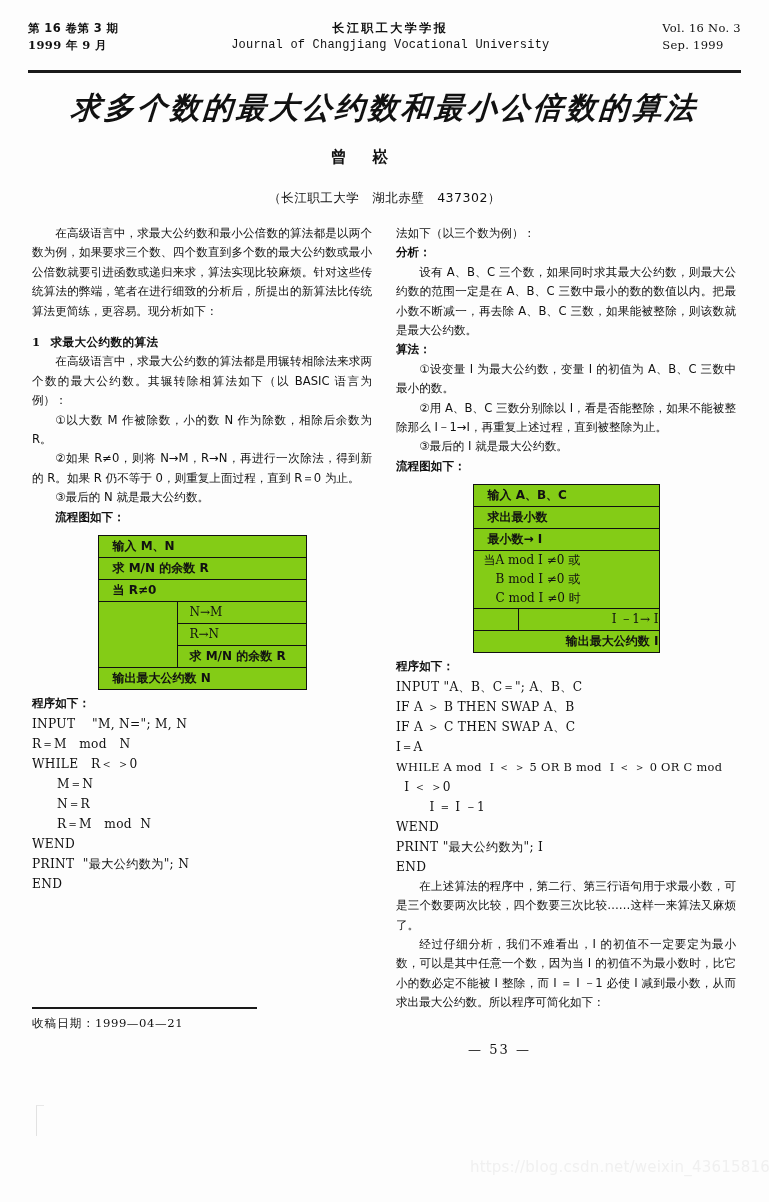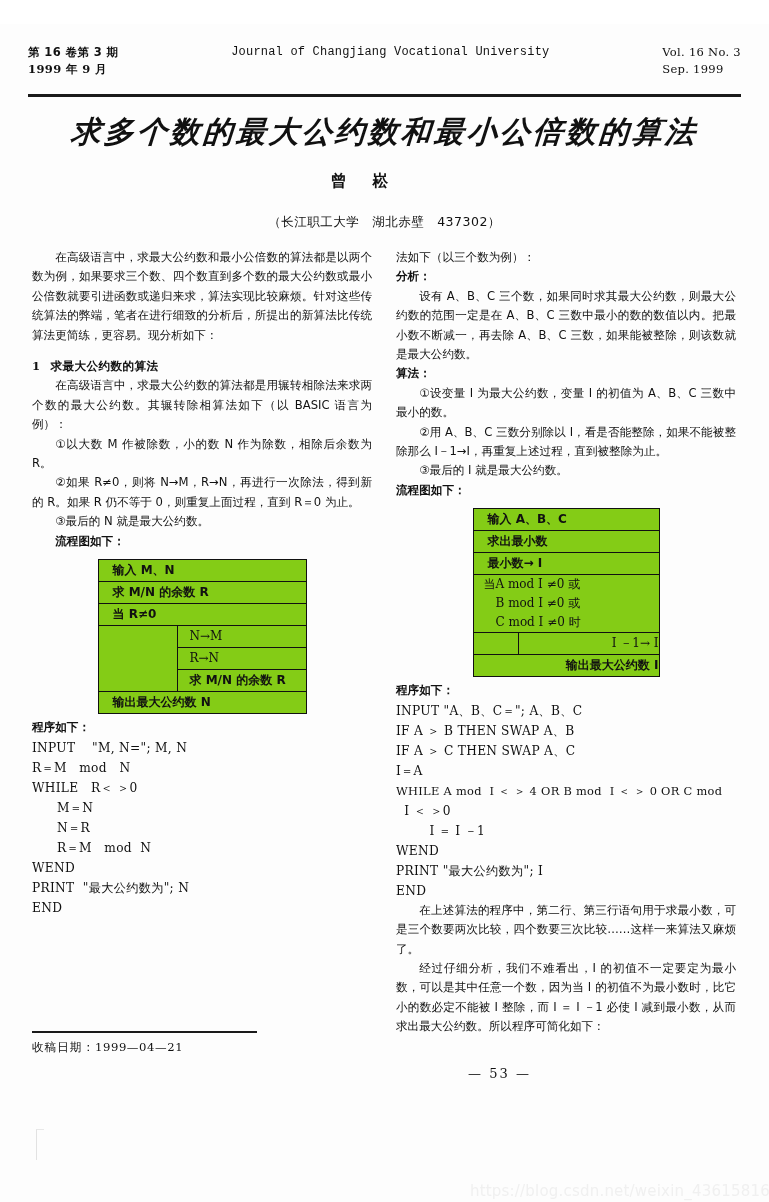--- a/index.html
+++ b/index.html
@@ -12,21 +12,20 @@
     height: 1202px;
     position: relative;
     font-family: "DejaVu Sans", sans-serif;
     color: #111;
     overflow: hidden;
   }
   .page {
     position: absolute;
     inset: 0;
     background: #fdfdfd;
-    margin-top: 24px;
   }
 
   
   .masthead {
     position: absolute;
     left: 28px;
     top: 20px;
     width: 713px;
     display: flex;
     align-items: flex-start;
@@ -202,20 +201,21 @@
 <body>
 
 <div class="page">
 
   <div class="masthead">
     <div class="mh-col mh-left">
       <div class="l1">第 16 卷第 3 期</div>
       <div class="l2">1999 年 9 月</div>
     </div>
     <div class="mh-col mh-center">
+      <div class="cn">长江职工大学学报</div>
       <div class="en">Journal of Changjiang Vocational University</div>
     </div>
     <div class="mh-col mh-right">
       <div class="r1">Vol. 16   No. 3</div>
       <div class="r2">Sep.  1999</div>
     </div>
   </div>
   <div class="rule-thick"></div>
 
   <div class="title">求多个数的最大公约数和最小公倍数的算法</div>
@@ -321,21 +321,21 @@
       <div class="frow center">
         <span class="cjk">输出最大公约数 I</span>
       </div>
     </div>
 
     <p class="lbl">程序如下：</p>
     <div class="mono-line">INPUT "A、B、C＝"; A、B、C</div>
     <div class="mono-line">IF A ＞ B THEN SWAP A、B</div>
     <div class="mono-line">IF A ＞ C THEN SWAP A、C</div>
     <div class="mono-line">I＝A</div>
-    <div class="mono-line" style="font-size:11.4px">WHILE A mod  I ＜ ＞ 4 OR B mod  I ＜ ＞ 0 OR C mod</div>
+    <div class="mono-line" style="font-size:11.4px">WHILE A mod  I ＜ ＞ 5 OR B mod  I ＜ ＞ 0 OR C mod</div>
     <div class="mono-line">  I ＜ ＞0</div>
     <div class="mono-line">        I ＝ I －1</div>
     <div class="mono-line">WEND</div>
     <div class="mono-line">PRINT "最大公约数为"; I</div>
     <div class="mono-line">END</div>
 
     <p class="ind">在上述算法的程序中，第二行、第三行语句用于求最小数，可是三个数要两次比较，四个数要三次比较……这样一来算法又麻烦了。</p>
     <p class="ind">经过仔细分析，我们不难看出，I 的初值不一定要定为最小数，可以是其中任意一个数，因为当 I 的初值不为最小数时，比它小的数必定不能被 I 整除，而 I ＝ I －1 必使 I 减到最小数，从而求出最大公约数。所以程序可简化如下：</p>
   </div>
 

